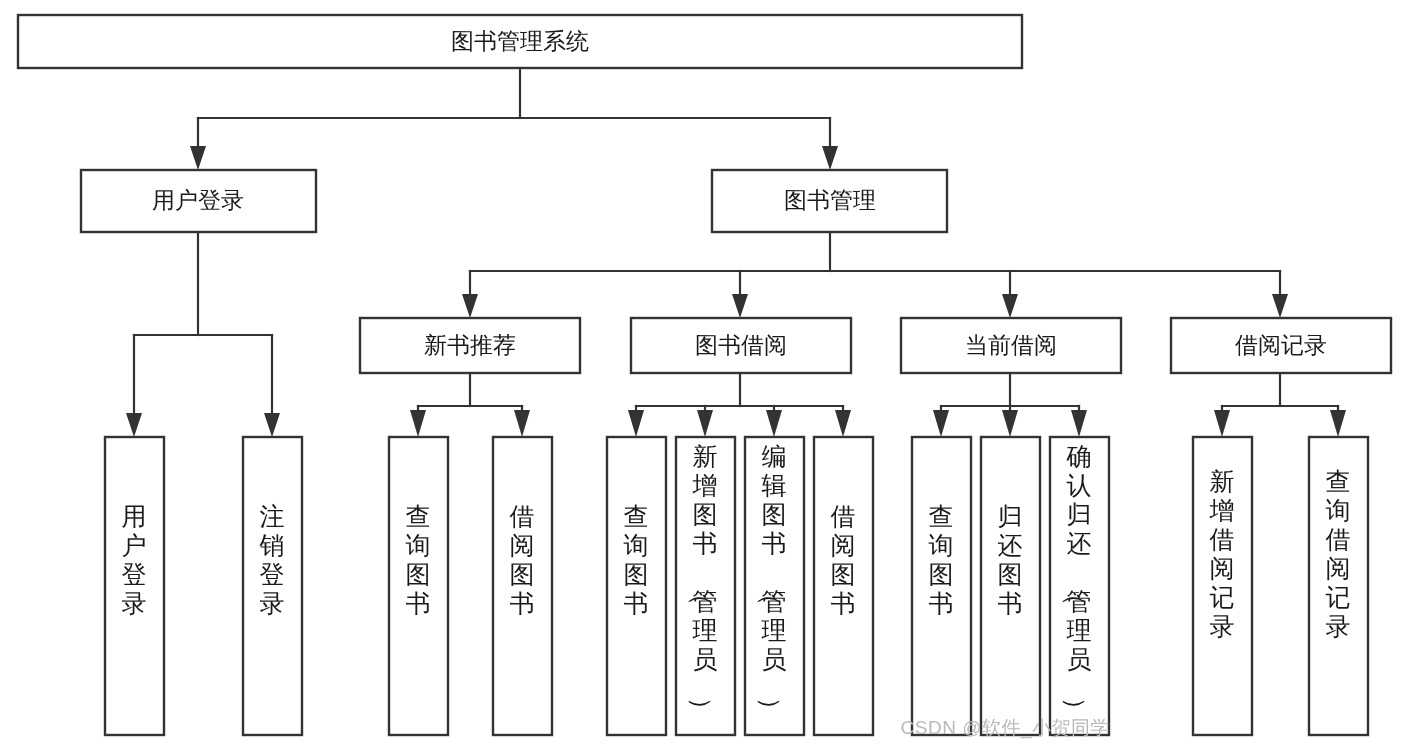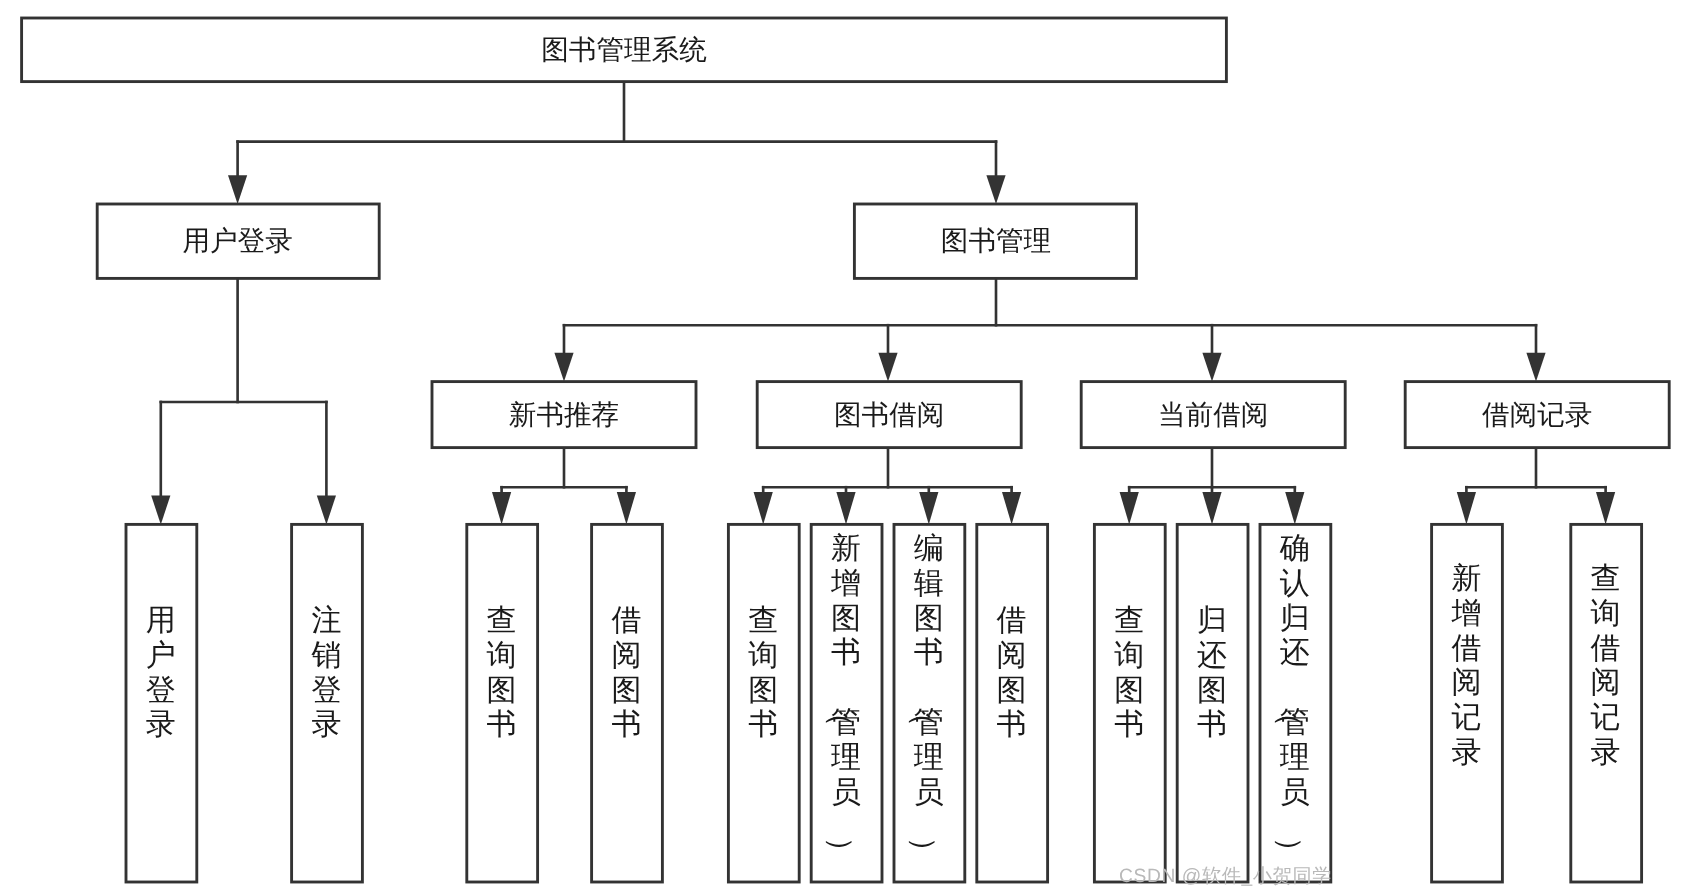--- a/index.html
+++ b/index.html
@@ -52,21 +52,21 @@
     font-family: "Liberation Sans", sans-serif;
     font-size: 25px;
     fill: #1a1a1a;
     text-anchor: middle;
   }
   .watermark {
     position: absolute;
     right: 14px;
     bottom: 6px;
     font-family: "Liberation Sans", sans-serif;
-    font-size: 16px;
+    font-size: 19px;
     color: #b9b9b9;
     white-space: nowrap;
     letter-spacing: 0.5px;
   }
 </style>
 </head>
 <body>
 
 <div id="diagram-root">
   <svg class="diagram" viewBox="0 0 1405 747" xmlns="http://www.w3.org/2000/svg">

